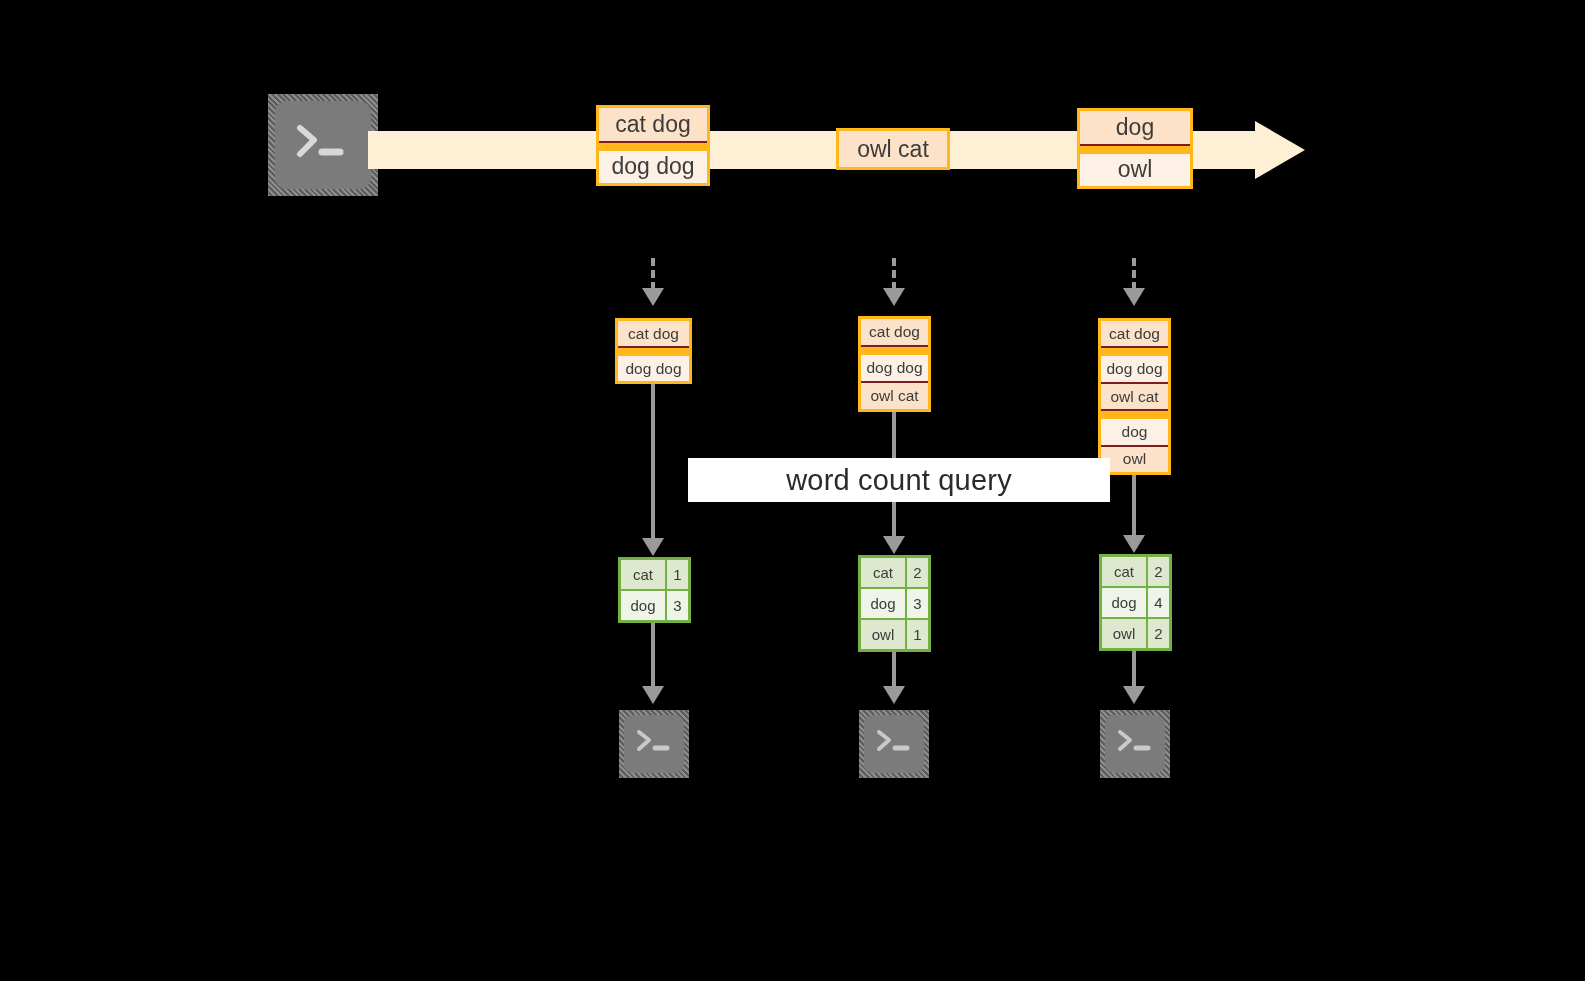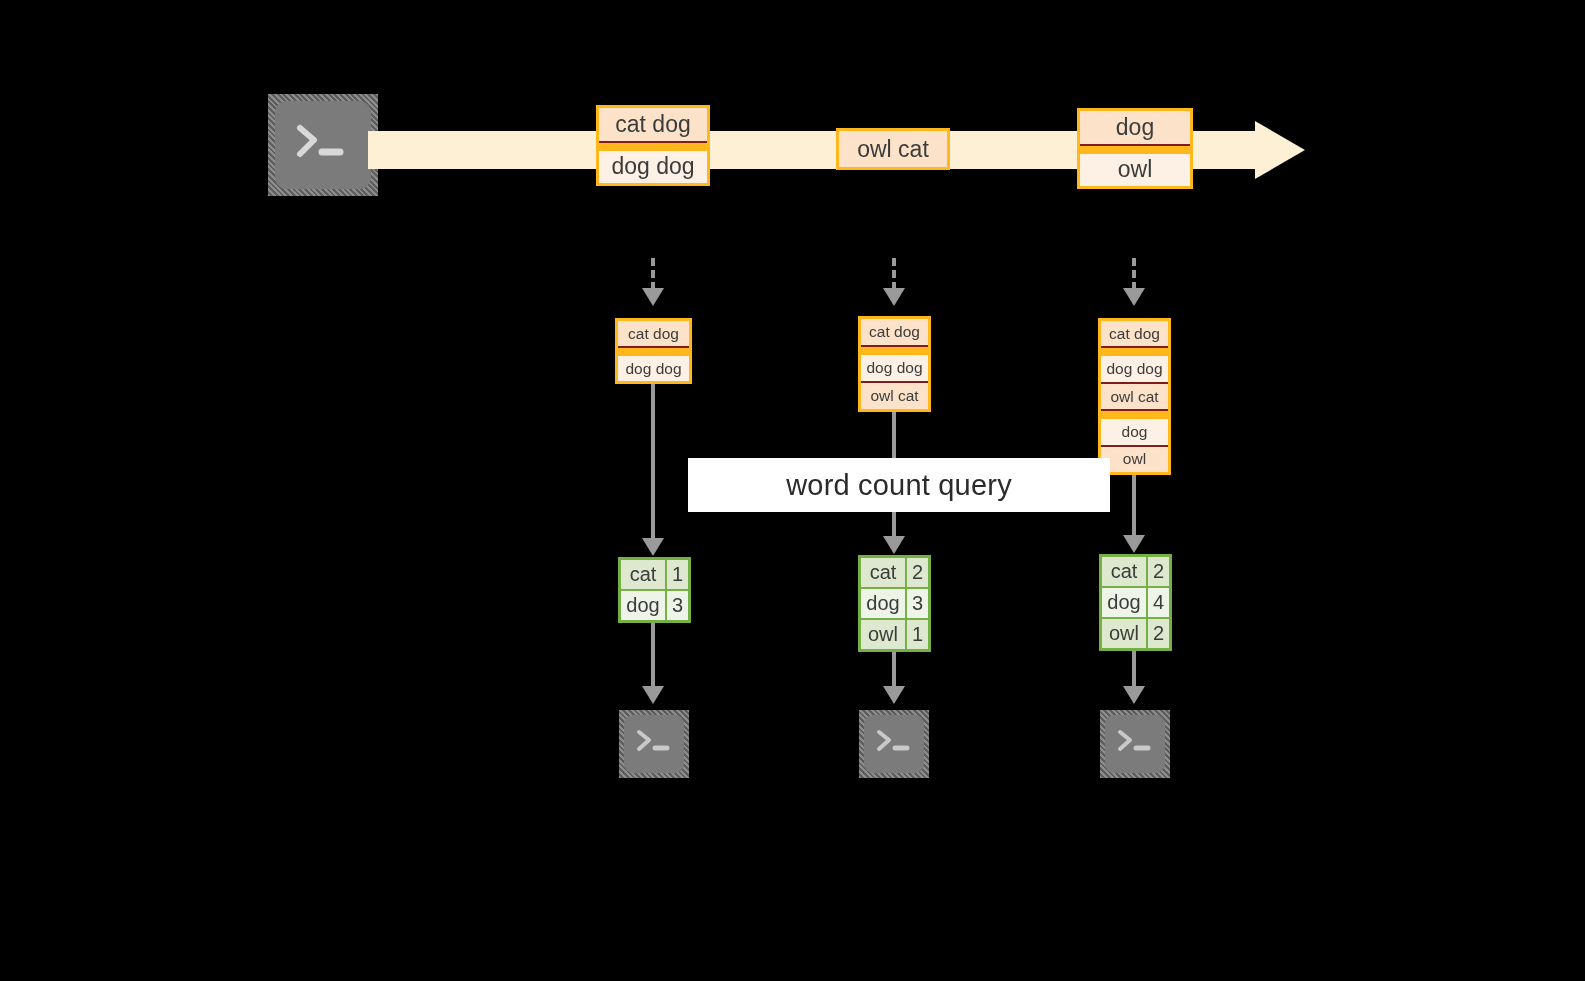--- a/index.html
+++ b/index.html
@@ -83,21 +83,21 @@
   .res-row {
     flex: 1 1 auto;
     display: flex;
     border-bottom: 2px solid #74b043;
   }
   .res-row:last-child { border-bottom: none; }
   .res-cell {
     display: flex;
     align-items: center;
     justify-content: center;
-    font-size: 20px;
+    font-size: 15px;
     color: #3c3c3c;
     white-space: nowrap;
   }
   .res-cell.key { flex: 0 0 46px; border-right: 2px solid #74b043; }
   .res-cell.val { flex: 1 1 auto; }
   .res-row.shade-a .res-cell { background: #dde8cf; }
   .res-row.shade-b .res-cell { background: #eff4e8; }
 
   
   .vline {
@@ -275,17 +275,17 @@
   <div class="term" style="left:1100px; top:710px; width:70px; height:68px;">
     <div class="inner" style="left:5px; right:5px; top:5px; bottom:5px; border-radius:9px;"></div>
     <div class="prompt">
       <svg viewBox="0 0 70 68" preserveAspectRatio="none">
         <path d="M20 22 L30 30 L20 39" stroke="#c9c9c9" stroke-width="4" fill="none" stroke-linecap="round" stroke-linejoin="round"></path>
         <line x1="36" y1="38" x2="48" y2="38" stroke="#c9c9c9" stroke-width="5" stroke-linecap="round"></line>
       </svg>
     </div>
   </div>
 
-  <div class="query-label" style="left:688px; top:458px; width:422px; height:54px;">
+  <div class="query-label" style="left:688px; top:458px; width:422px; height:44px;">
     <span>word count query</span>
   </div>
 
 </div>
 
 </body></html>

